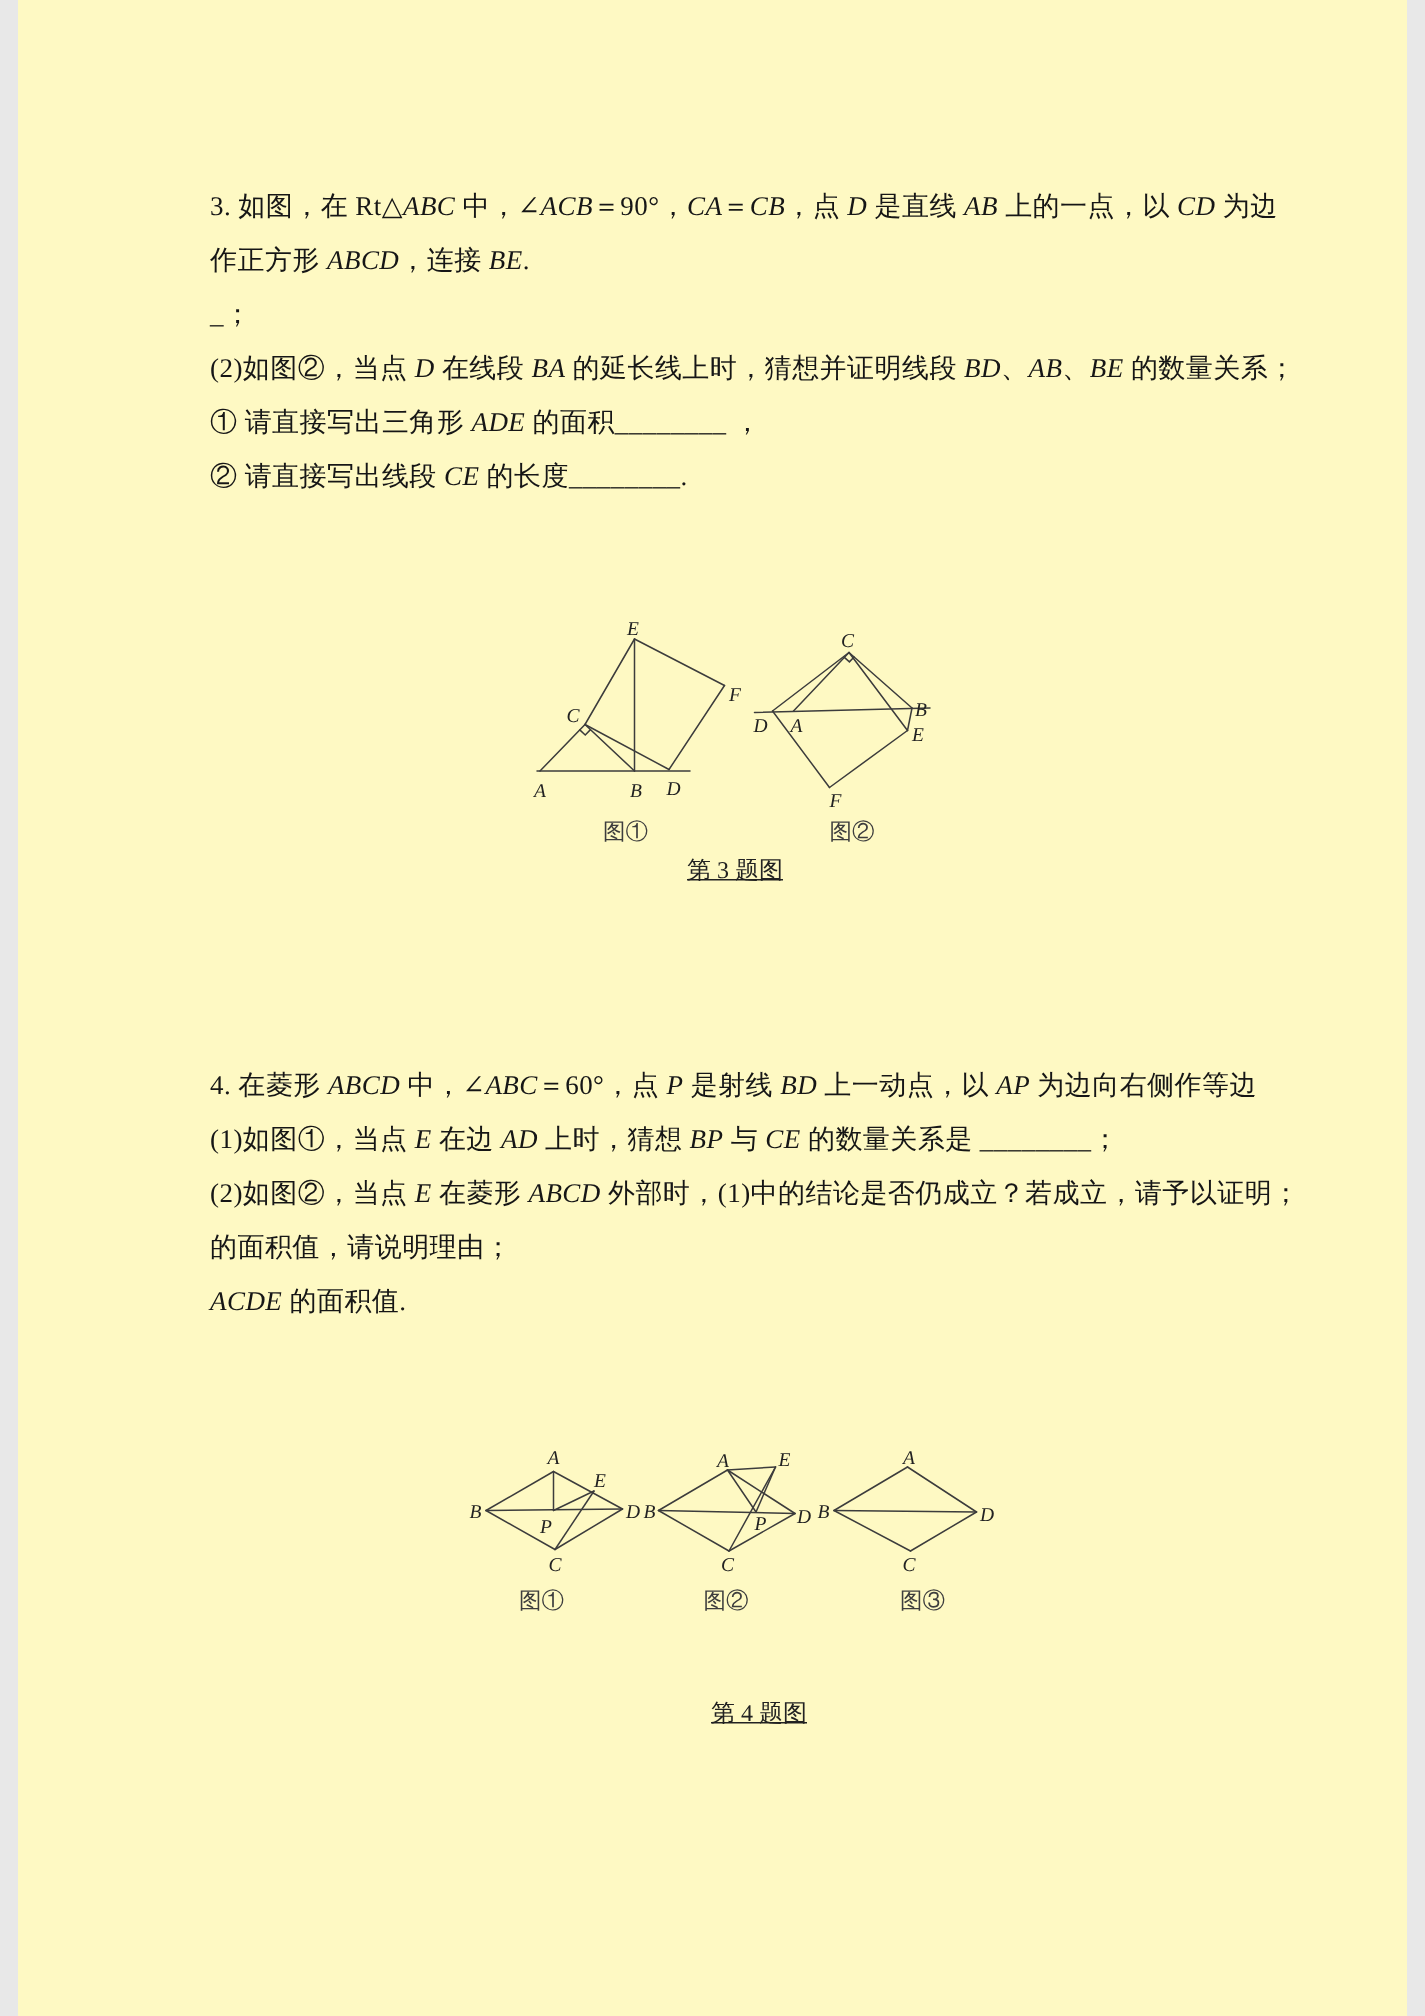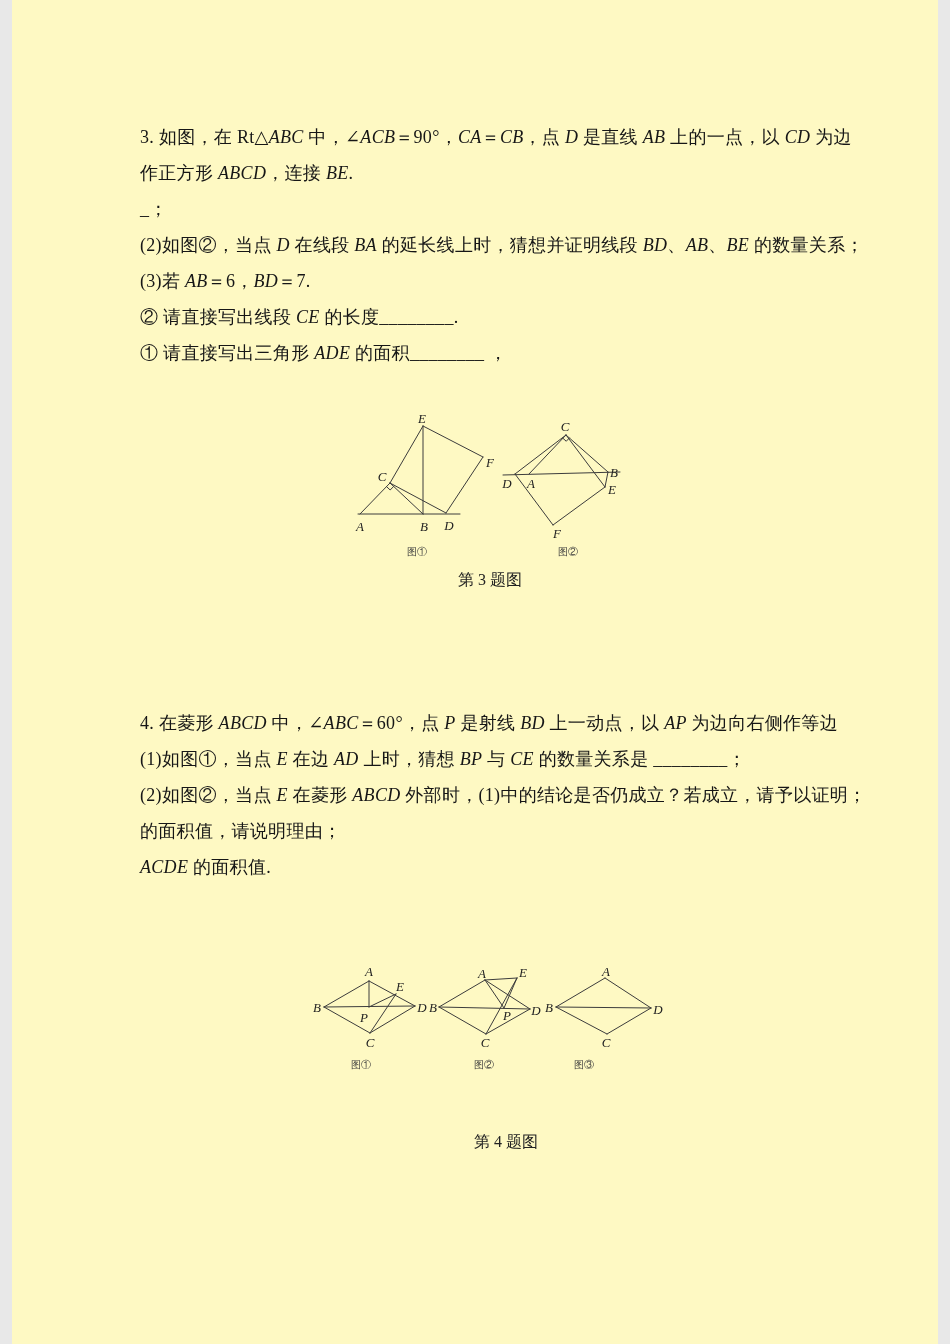--- a/index.html
+++ b/index.html
@@ -35,45 +35,45 @@
   }
   .fig text{
     font-family:"Liberation Serif","DejaVu Serif",serif;
     font-style:italic;
     font-size:13px;
     fill:#222222;
   }
   .figcap{
     position:absolute;
     transform:translateX(-50%);
-    font-size:10px;
+    font-size:15px;
     color:#3d3d3d;
     white-space:nowrap;
   }
   .bigcap{
     position:absolute;
     transform:translateX(-50%);
     font-size:16px;
     color:#222222;
     white-space:nowrap;
+    text-decoration:underline;
   }
 </style>
 </head>
 <body>
 
 <div class="page">
 
   <div class="textblock" style="top:119px;">
     <p class="mathline">3. 如图，在 Rt△<i>ABC</i> 中，∠<i>ACB</i>＝90°，<i>CA</i>＝<i>CB</i>，点 <i>D</i> 是直线 <i>AB</i> 上的一点，以 <i>CD</i> 为边</p>
     <p class="mathline">作正方形 <i>ABCD</i>，连接 <i>BE</i>.</p>
     <p class="mathline">_；</p>
     <p class="mathline">(2)如图②，当点 <i>D</i> 在线段 <i>BA</i> 的延长线上时，猜想并证明线段 <i>BD</i>、<i>AB</i>、<i>BE</i> 的数量关系；</p>
-    <p class="mathline">(3)若 <i>AB</i>＝6，<i>BD</i>＝7.</p>
+    <p class="mathline">① 请直接写出三角形 <i>ADE</i> 的面积________ ，</p>
     <p class="mathline">② 请直接写出线段 <i>CE</i> 的长度________.</p>
-    <p class="mathline">① 请直接写出三角形 <i>ADE</i> 的面积________ ，</p>
   </div>
 
   <svg class="fig" viewBox="338 406 150 132" width="150" height="132" style="left: 338px; top: 406px;">
       <line x1="346" y1="514" x2="448" y2="514"></line>
       <line x1="348" y1="514" x2="378" y2="483"></line>
       <line x1="378" y1="483" x2="411" y2="426"></line>
       <line x1="378" y1="483" x2="411" y2="514"></line>
       <line x1="378" y1="483" x2="434" y2="513"></line>
       <line x1="411" y1="514" x2="411" y2="426"></line>
       <line x1="434" y1="513" x2="471" y2="457"></line>
@@ -154,16 +154,16 @@
       <line x1="639" y1="1008" x2="595" y2="1034"></line>
       <line x1="595" y1="1034" x2="544" y2="1007"></line>
       <line x1="544" y1="1007" x2="639" y2="1008"></line>
       <text x="594" y="976" text-anchor="middle">A</text>
       <text x="537" y="1012" text-anchor="middle">B</text>
       <text x="646" y="1014" text-anchor="middle">D</text>
       <text x="594" y="1047" text-anchor="middle">C</text>
     </svg>
   <div class="figcap" style="left:349px;top:1058px;">图①</div>
   <div class="figcap" style="left:472px;top:1058px;">图②</div>
-  <div class="figcap" style="left:572px;top:1058px;text-align:center;">图③</div>
+  <div class="figcap" style="left:603px;top:1058px;text-align:center;">图③</div>
   <div class="bigcap" style="left:494px;top:1132px;">第 4 题图</div>
 
 </div>
 
 </body></html>

